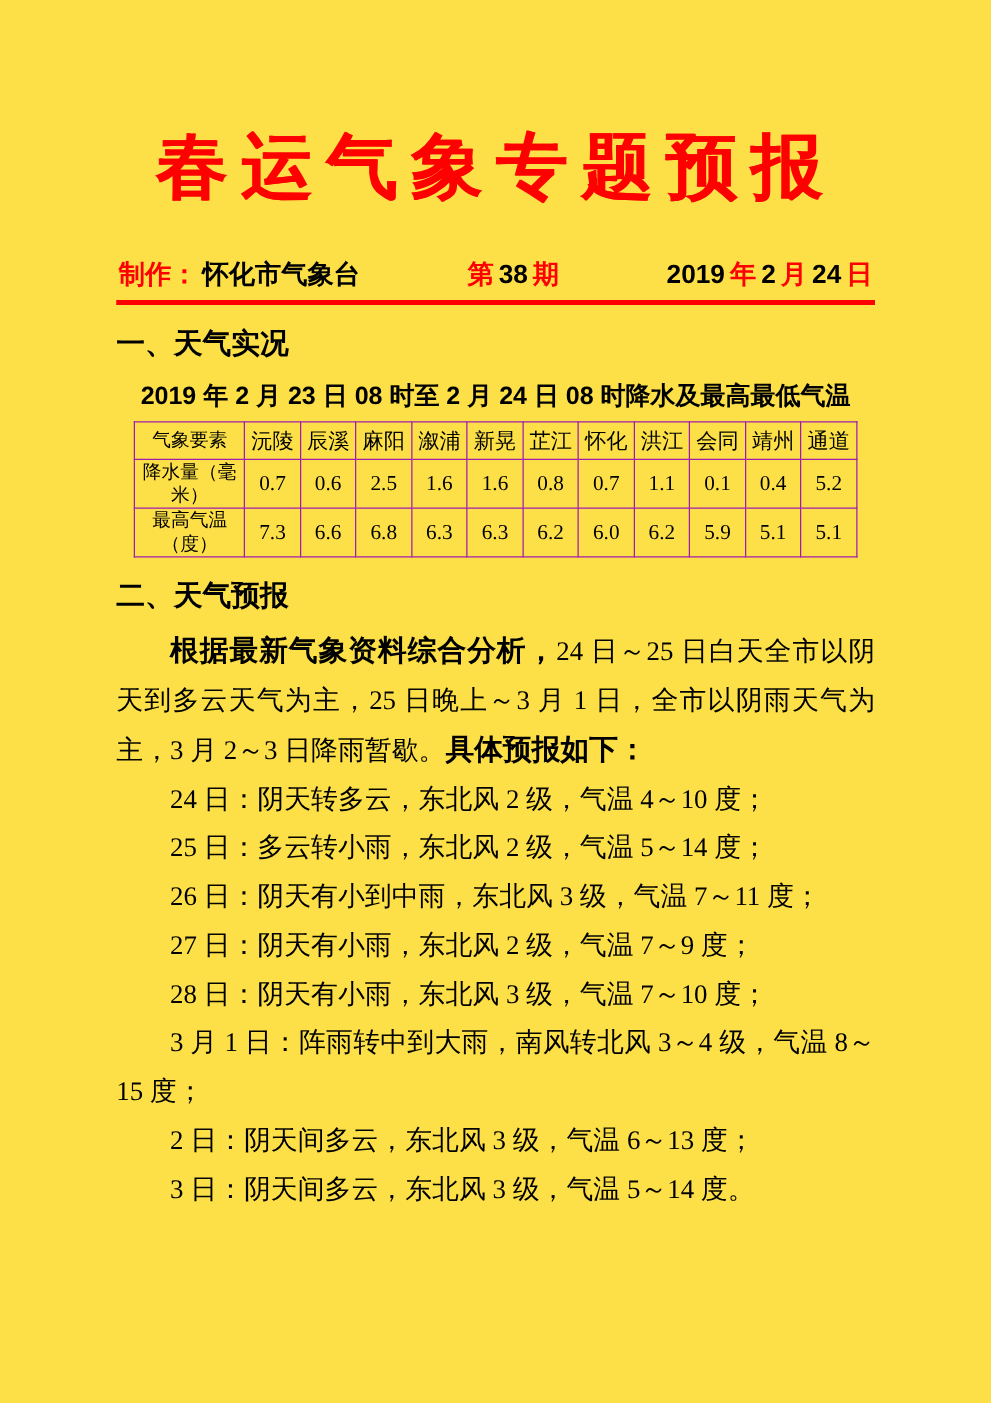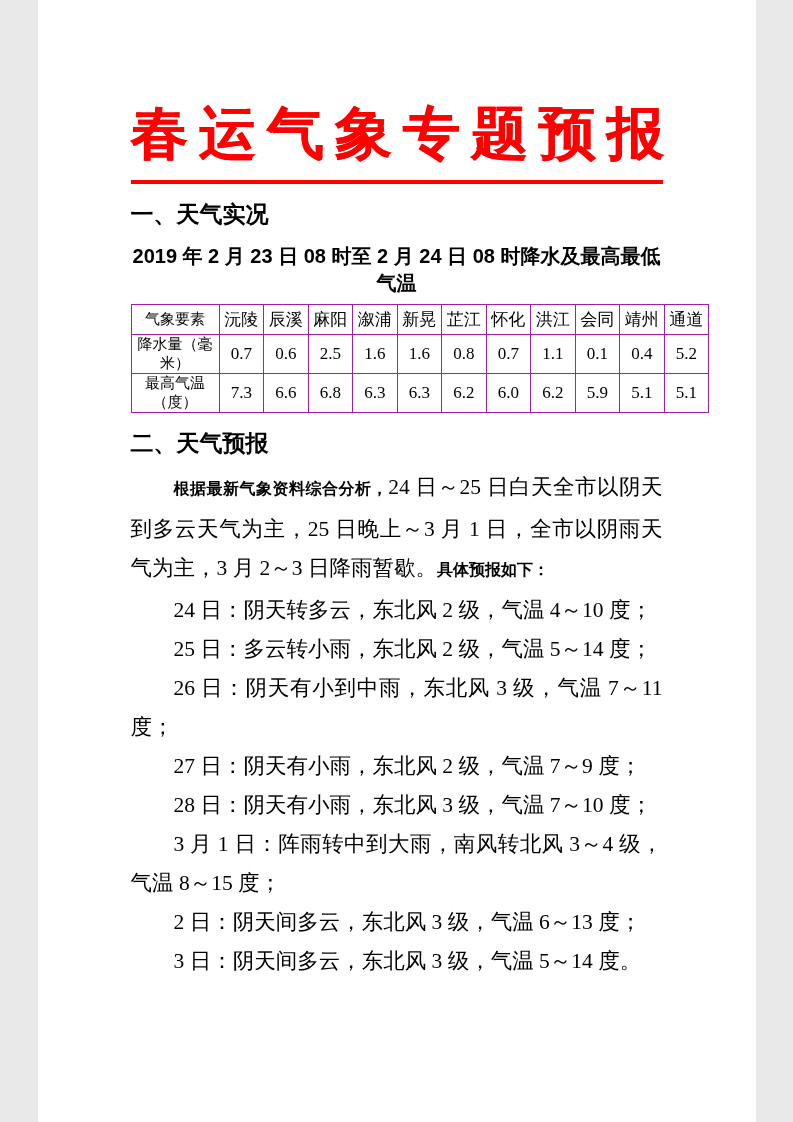--- a/index.html
+++ b/index.html
@@ -1,17 +1,17 @@
 <!DOCTYPE html>
 <html><head>
 <meta charset="utf-8">
 <style>
   html,body { margin:0; padding:0; background:#e9e9e9; }
   .page {
-    width:718px; height:1122px; margin:0 auto; background:#ffffff;
+    width:793px; height:1122px; margin:0 auto; background:#fde047;
     position:relative; overflow:hidden; box-sizing:border-box;
     font-family:"Liberation Serif","DejaVu Serif",serif; color:#000;
   }
   .content { padding:0 93px; }
 
   
   .doc-title {
     margin-top:96px; text-align:center;
     font-size:57px; font-weight:bold; letter-spacing:11px;
     color:#ff0000; white-space:nowrap;
@@ -54,35 +54,46 @@
     font-size:15px; font-family:"Liberation Serif","DejaVu Serif",serif;
   }
   table.weather col.c-label { width:88px; }
   table.weather col.c-val { width:44.5px; }
 
   
   .para {
     font-size:21.5px; line-height:39px; text-indent:2em; margin:9px 0 0 0;
     text-align:justify;
   }
-  .para b { font-family:Liberation Mono, monospace; font-size:16px; }
+  .para b { font-family:Liberation Serif, serif; font-size:23px; }
   .forecast-list { }
   .forecast-list p {
     font-size:21.5px; line-height:39px; text-indent:2em; margin:0;
     text-align:justify;
   }
 </style>
 </head>
 <body>
 
 <div class="page">
   <div class="content">
 
     <div class="doc-title">春运气象专题预报</div>
 
+    <div class="meta-row">
+      <span>
+        <span class="red seg">制作：</span><span class="black seg">怀化市气象台</span>
+      </span>
+      <span>
+        <span class="red seg">第</span><span class="black seg">38</span><span class="red seg">期</span>
+      </span>
+      <span>
+        <span class="black seg">2019</span><span class="red seg">年</span><span class="black seg">2</span><span class="red seg">月</span><span class="black seg">24</span><span class="red seg">日</span>
+      </span>
+    </div>
 
     <div class="red-rule"></div>
 
     <div class="section-heading">一、天气实况</div>
 
     <div class="table-title">2019 年 2 月 23 日 08 时至 2 月 24 日 08 时降水及最高最低气温</div>
 
     <table class="weather">
       <colgroup>
           <col class="c-label">

